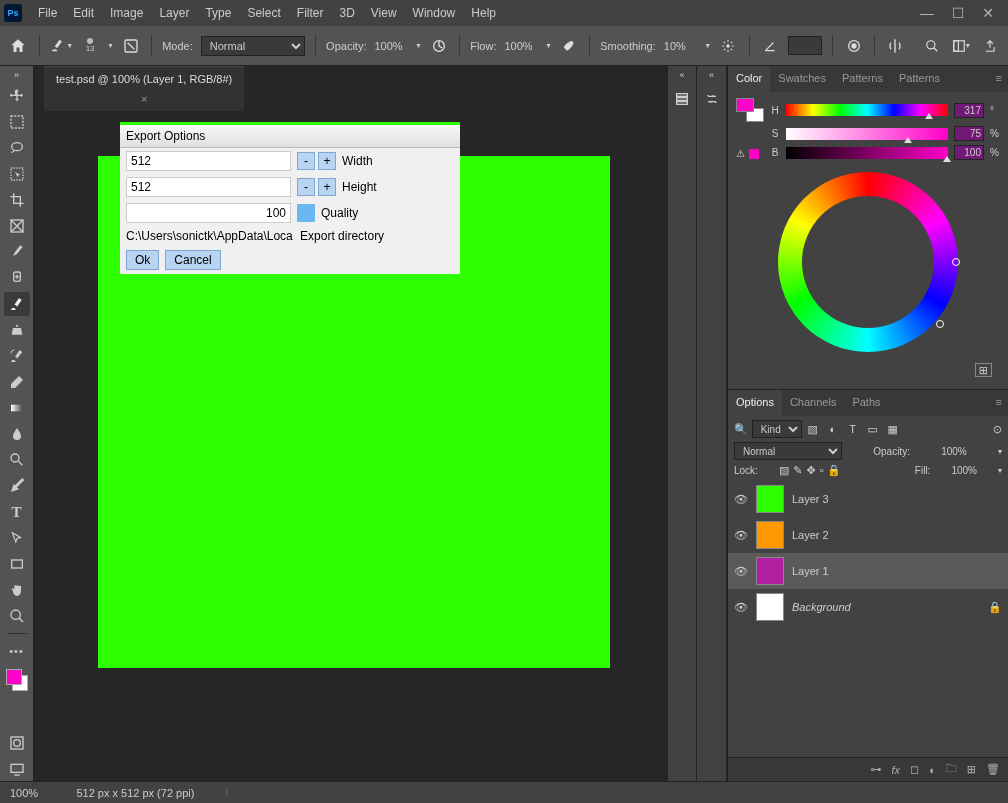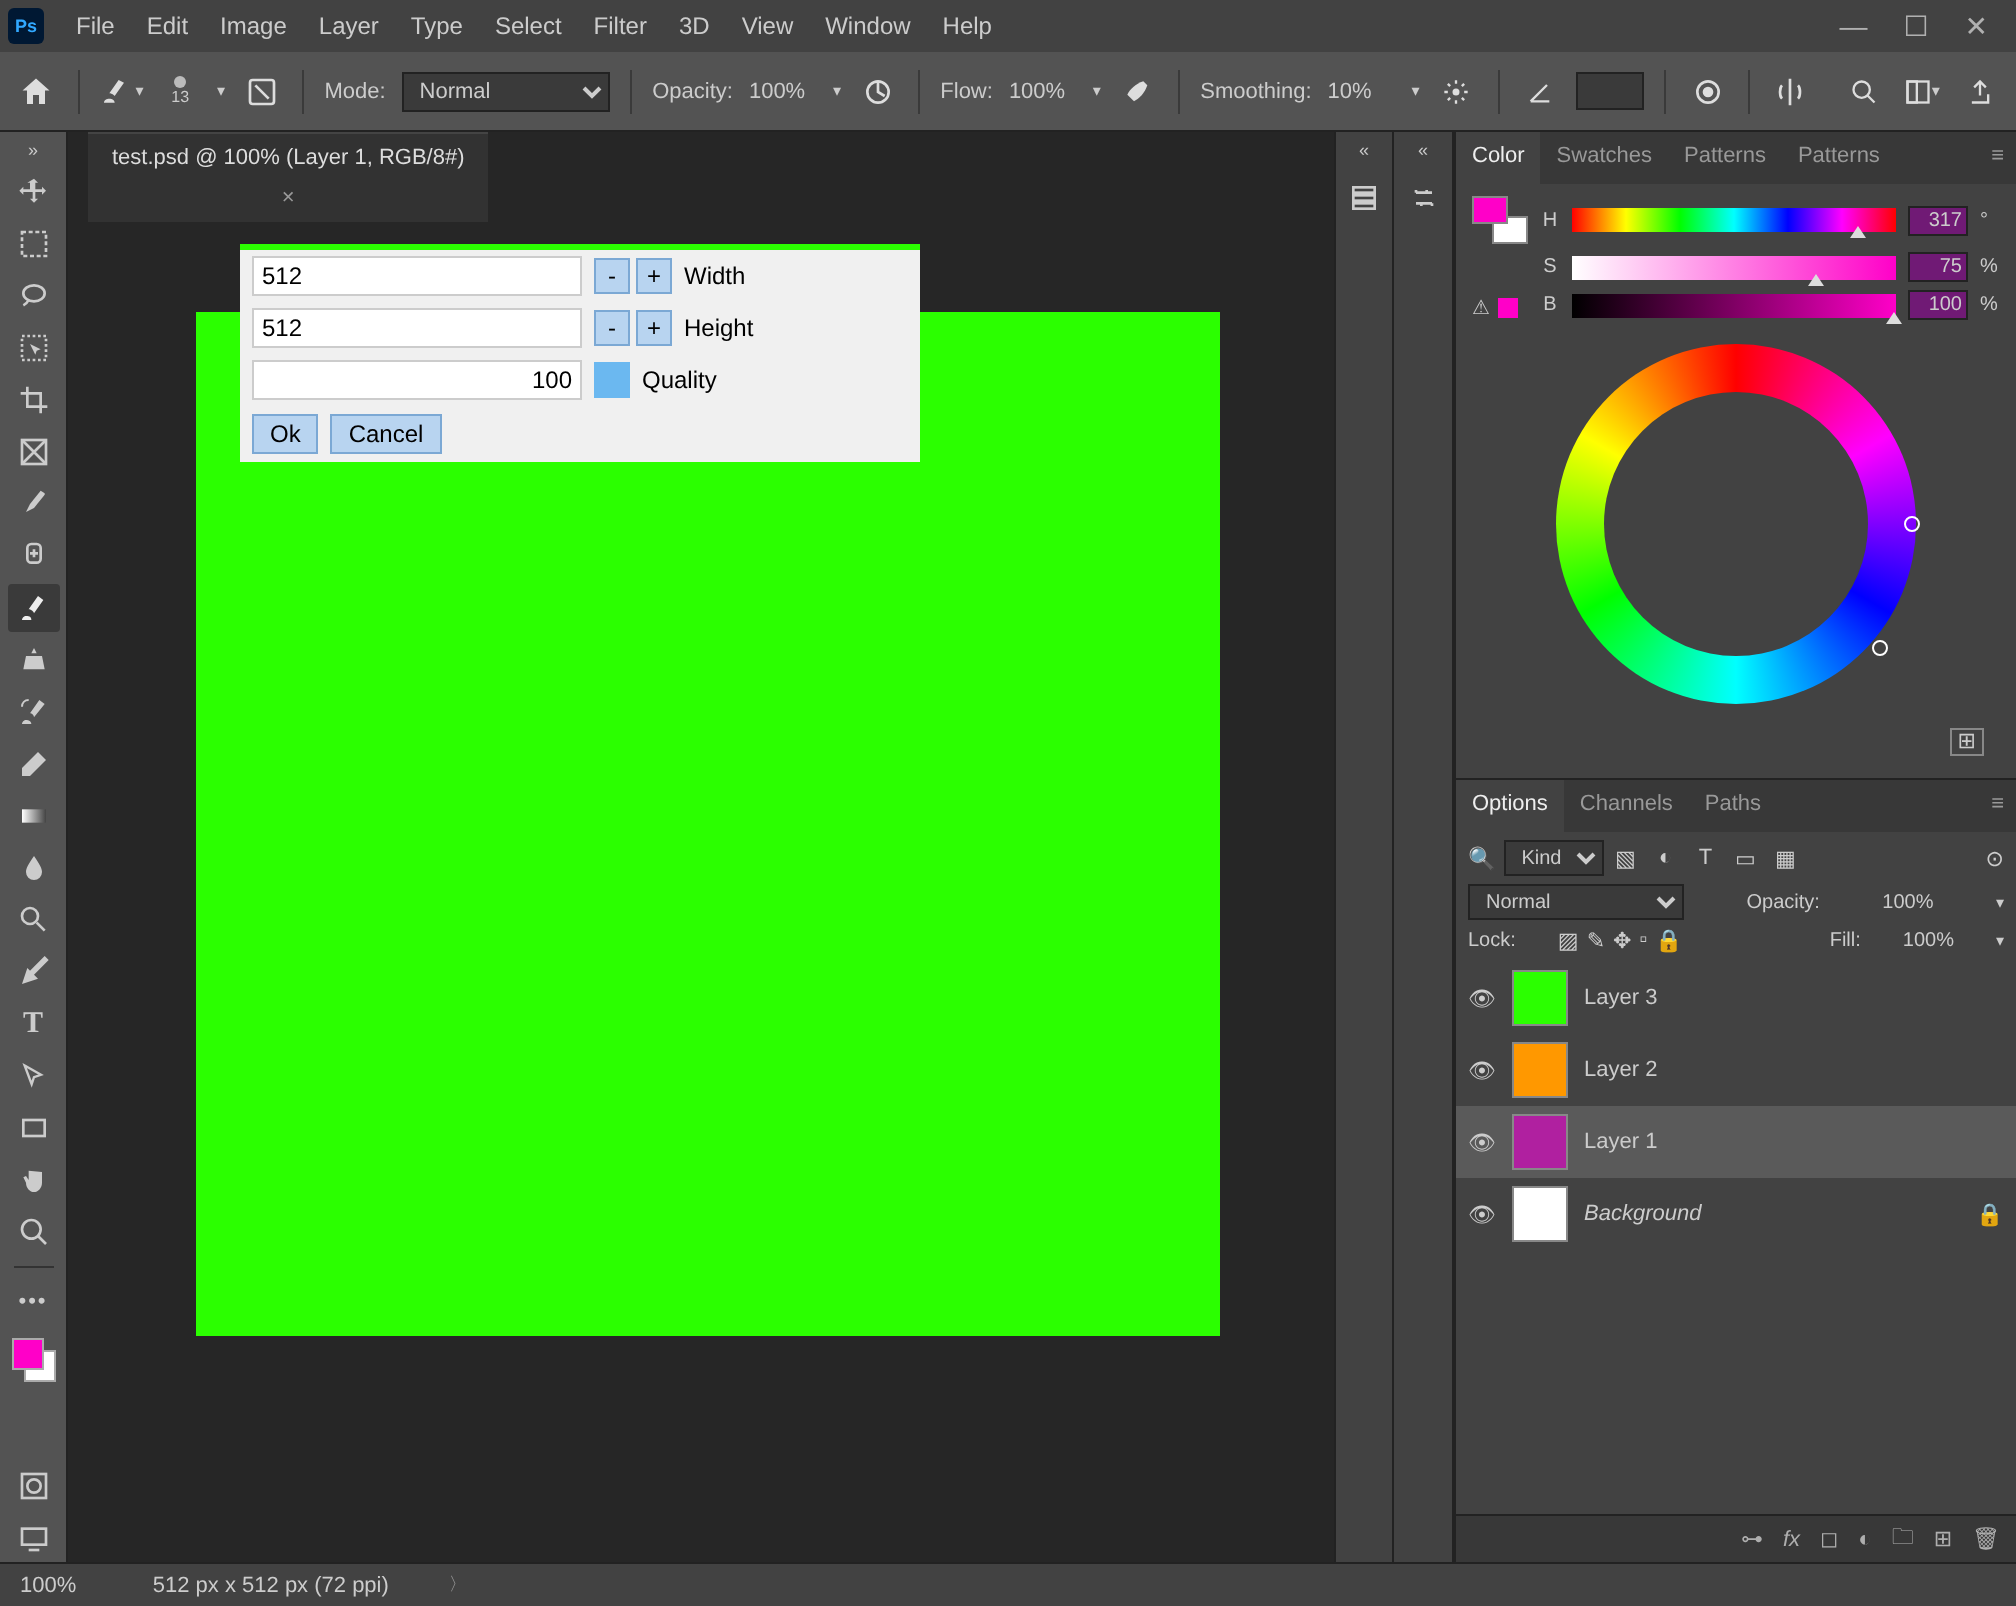--- a/index.html
+++ b/index.html
@@ -380,40 +380,45 @@
   </div>
 
   <div class="canvas-area">
     <div class="doc-tab">
       <span>test.psd @ 100% (Layer 1, RGB/8#)</span>
       <span class="close">×</span>
     </div>
     <div class="canvas"></div>
 
     <div class="export-dialog">
+      <div class="title">Export Options</div>
       <div class="row">
         <input type="text" value="512" style="">
         <div class="spin">
             <button>-</button>
             <button>+</button>
           </div>
         <span>Width</span>
       </div>
       <div class="row">
         <input type="text" value="512" style="">
         <div class="spin">
             <button>-</button>
             <button>+</button>
           </div>
         <span>Height</span>
       </div>
       <div class="row qrow">
         <input type="text" value="100" style="">
         <div class="qswatch"></div>
         <span>Quality</span>
+      </div>
+      <div class="dir">
+        <span>C:\Users\sonictk\AppData\Loca</span>
+        <span style="margin-left:4px">Export directory</span>
       </div>
       <div class="btns">
         <button>Ok</button>
         <button>Cancel</button>
       </div>
     </div>
   </div>
 
   <div class="mid-strip">
     <div class="col">

